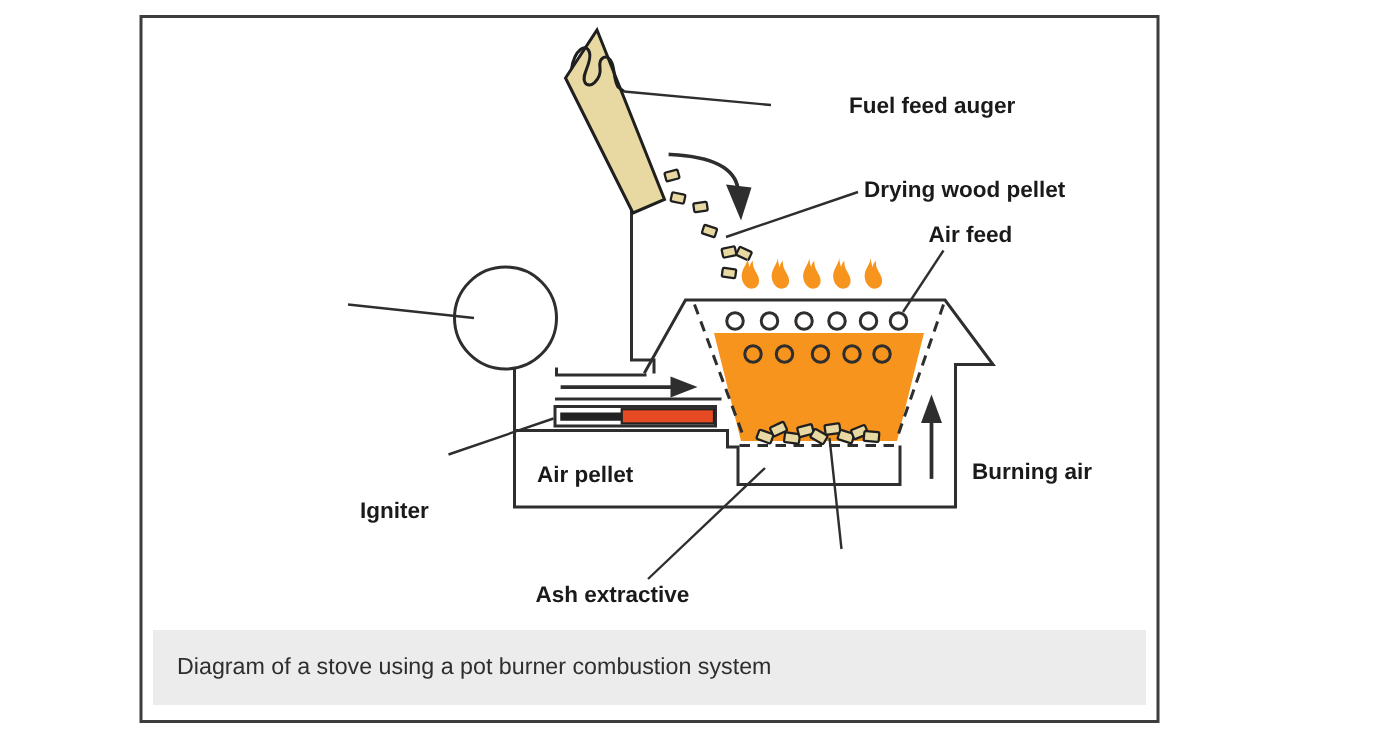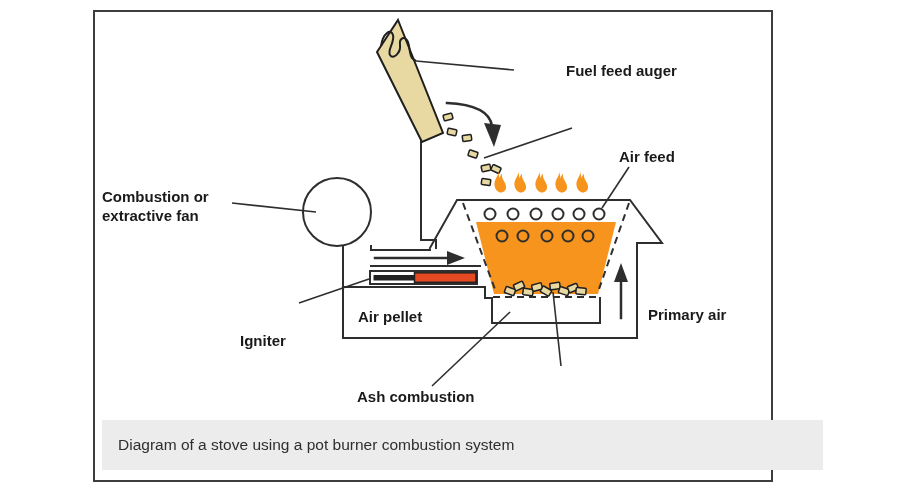--- a/index.html
+++ b/index.html
@@ -1,20 +1,20 @@
 <!DOCTYPE html>
 <html style="--pot-fill: #F7941D; --flame: #F7941D; --auger-fill: #E7D9A1; --igniter-red: #E64A23; --caption-bar: #ECECEC; --line: #2e2e2e;"><head>
 <meta charset="utf-8">
 <style>
   html,body{margin:0;padding:0;background:#ffffff;}
   .canvas{position:relative;width:920px;height:498px;background:#fff;overflow:hidden;
           font-family:"Liberation Sans",sans-serif;}
   .frame{position:absolute;left:93px;top:10px;width:680px;height:472px;
          border:2px solid #3d3d3d;box-sizing:border-box;background:#fff;}
-  .caption-bar{position:absolute;left:102px;top:420px;width:721px;height:50px;
+  .caption-bar{position:absolute;left:102px;top:420px;width:662px;height:50px;
          background:var(--caption-bar,#ECECEC);display:flex;align-items:center;}
   .caption-text{font-size:15.5px;color:#2e2e2e;padding-left:16px;font-weight:400;}
   .diagram-svg{position:absolute;left:0;top:0;width:920px;height:498px;}
   .lbl{position:absolute;font-size:15px;font-weight:700;color:#1a1a1a;
        white-space:pre-line;line-height:19px;}
   .pot-fill{fill:var(--pot-fill,#F7941D);}
   .flame-fill{fill:var(--flame,#F7941D);}
   .tan-fill{fill:var(--auger-fill,#E7D9A1);}
   .red-fill{fill:var(--igniter-red,#E64A23);}
   .ln{stroke:var(--line,#2e2e2e);fill:none;stroke-width:2;stroke-linecap:square;}
@@ -134,25 +134,24 @@
       <path class="leader" d="M416 61 L514 70"></path>
       <path class="leader" d="M484 158 L572 128"></path>
       <path class="leader" d="M602 208 L629 167"></path>
       <path class="leader" d="M299 303 L369 279"></path>
       <path class="leader" d="M432 386 L510 312"></path>
       <path class="leader" d="M553 292 L561 366"></path>
     </g>
   </svg>
 
   <div class="lbl" style="left:518px;top:61px;margin-left:48px;">Fuel feed auger</div>
+  <div class="lbl" style="left:576px;top:117px;">Drying wood pellet</div>
   <div class="lbl" style="left:619px;top:147px;">Air feed</div>
-  <div class="lbl" style="left:102px;top:187px;">Combustion or
-extractive fan</div>
   <div class="lbl" style="left:240px;top:295px;margin-top:36px;">Igniter</div>
   <div class="lbl" style="left:358px;top:307px;">Air pellet</div>
-  <div class="lbl" style="left:648px;top:305px;">Primary air</div>
-  <div class="lbl" style="left:357px;top:387px;">Ash combustion</div>
+  <div class="lbl" style="left:648px;top:305px;">Burning air</div>
+  <div class="lbl" style="left:357px;top:387px;">Ash extractive</div>
 
   <div class="caption-bar">
     <span class="caption-text">Diagram of a stove using a pot burner combustion system</span>
   </div>
 
 </div>
 
 </body></html>

